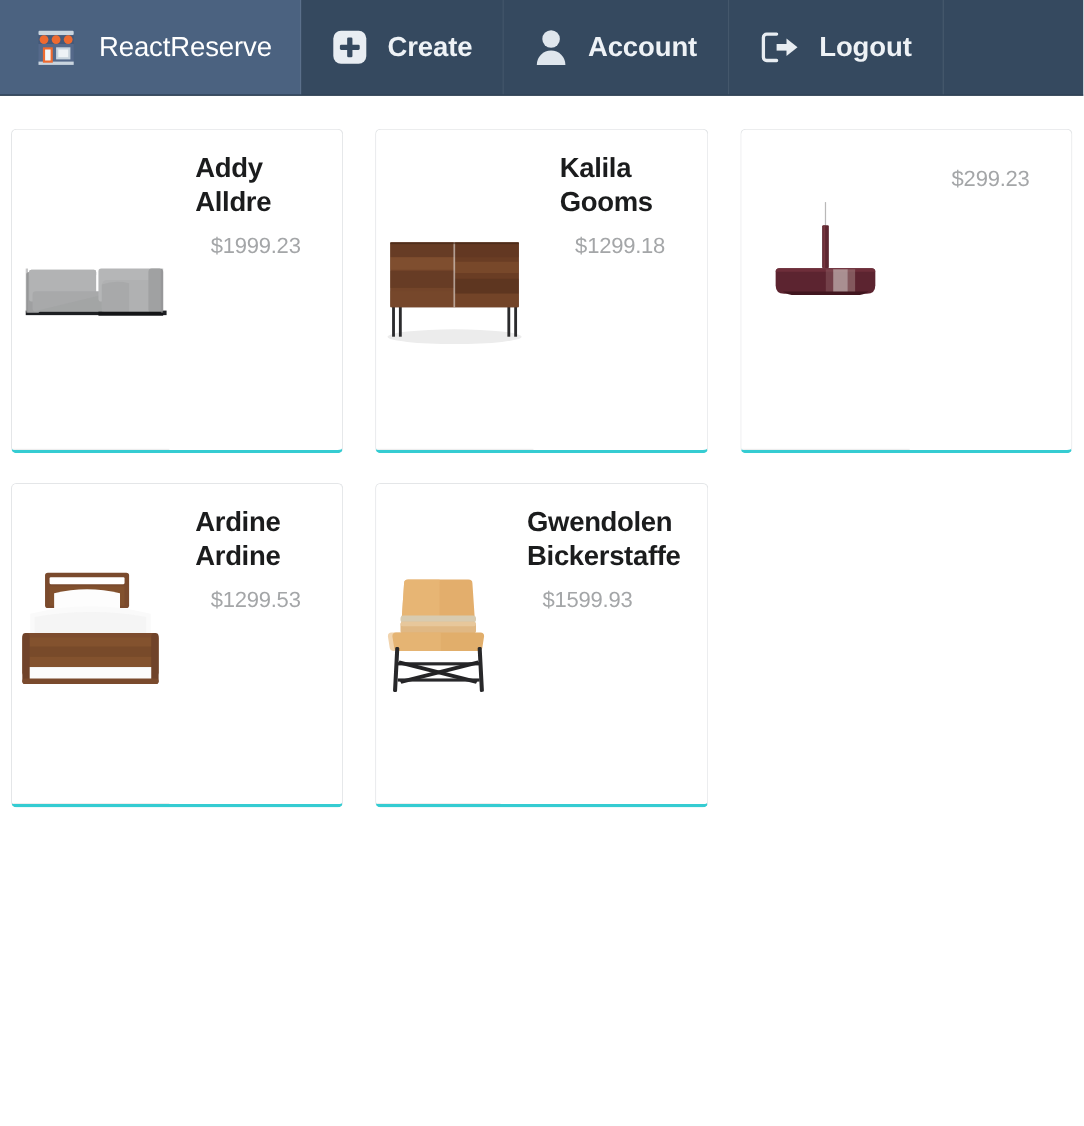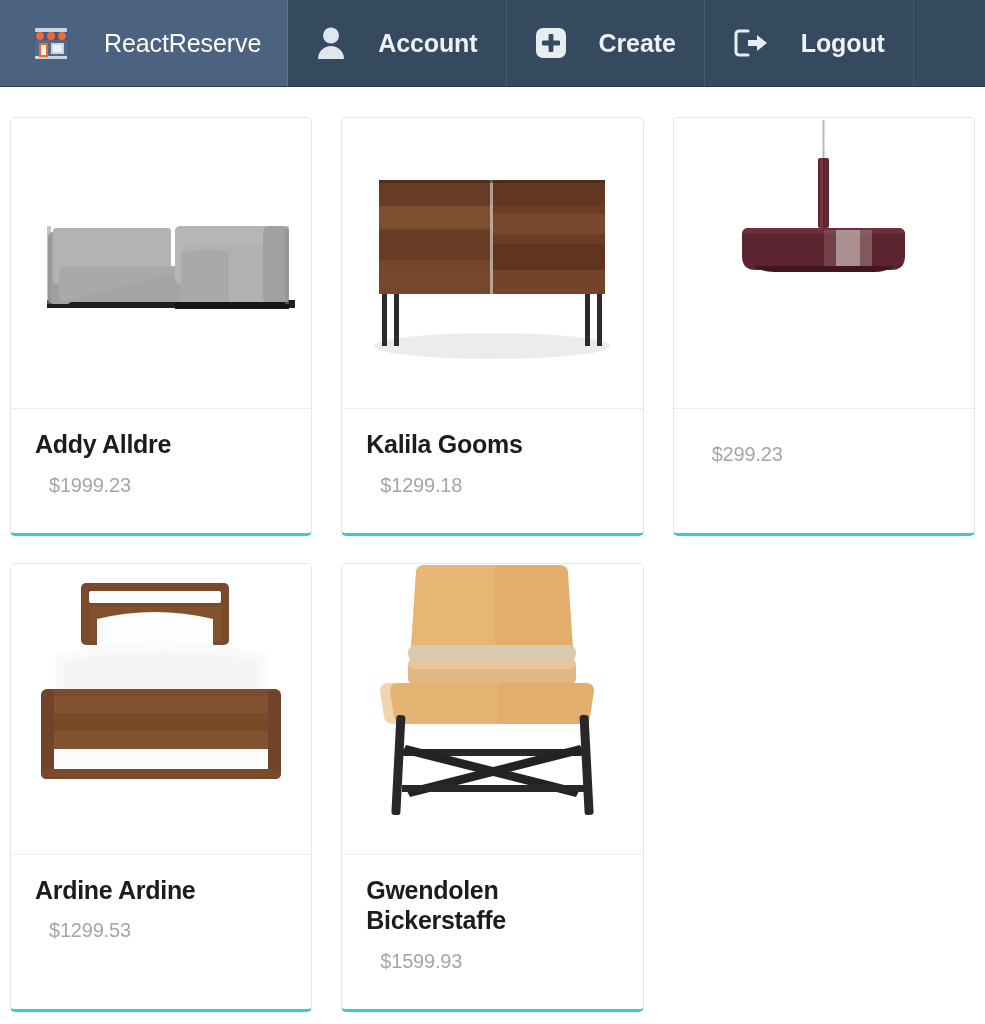--- a/index.html
+++ b/index.html
@@ -21,21 +21,21 @@
     display: flex;
     align-items: stretch;
     height: 87px;
     background: #35495f;
     border-bottom: 1px solid #2b3c4f;
     overflow: hidden;
   }
   .nav-item {
     display: flex;
     align-items: center;
-    gap: 32px;
+    gap: 18px;
     padding: 0 28px;
     color: #e8edf2;
     cursor: pointer;
     position: relative;
     background: #35495f;
     border-right: 1px solid rgba(255,255,255,0.10);
     user-select: none;
     white-space: nowrap;
   }
   .nav-item.brand {
@@ -71,21 +71,20 @@
     grid-template-columns: repeat(3, 1fr);
     column-gap: 29px;
     row-gap: 27px;
   }
   .card {
     background: #ffffff;
     border: 1px solid #e4e6e8;
     border-bottom: 3px solid #35ccd2;
     border-radius: 5px;
     display: flex;
-    flex-direction: column;
     overflow: hidden;
     cursor: pointer;
   }
   .card-image {
     height: 291px;
     border-bottom: 1px solid #ededed;
     display: flex;
     align-items: center;
     justify-content: center;
     background: #ffffff;
@@ -132,37 +131,37 @@
         <rect x="21" y="21" width="13" height="11" fill="#c9d4de"></rect>
         <rect x="23" y="23" width="9" height="7" fill="#eef2f6"></rect>
       </svg>
     </span>
     <span class="nav-label">ReactReserve</span>
   </div>
 
 
   <div class="nav-item">
     <span class="nav-icon">
-      <svg width="30" height="34" viewBox="0 0 30 34">
-        <circle cx="15" cy="9.5" r="8" fill="#dfe6ed"></circle>
-        <path d="M2 33 a13 13 0 0 1 26 0 z" fill="#dfe6ed"></path>
-      </svg>
-    </span>
-    <span class="nav-label">Account</span>
-  </div>
-
-  <div class="nav-item">
-    <span class="nav-icon">
       <svg width="32" height="32" viewBox="0 0 32 32">
         <rect x="1" y="1" width="30" height="30" rx="7" fill="#e8edf2"></rect>
         <rect x="13.6" y="7" width="4.8" height="18" rx="1.2" fill="#35495f"></rect>
         <rect x="7" y="13.6" width="18" height="4.8" rx="1.2" fill="#35495f"></rect>
       </svg>
     </span>
     <span class="nav-label">Create</span>
+  </div>
+
+  <div class="nav-item">
+    <span class="nav-icon">
+      <svg width="30" height="34" viewBox="0 0 30 34">
+        <circle cx="15" cy="9.5" r="8" fill="#dfe6ed"></circle>
+        <path d="M2 33 a13 13 0 0 1 26 0 z" fill="#dfe6ed"></path>
+      </svg>
+    </span>
+    <span class="nav-label">Account</span>
   </div>
 
   <div class="nav-item">
     <span class="nav-icon">
       <svg width="36" height="32" viewBox="0 0 36 32">
         <path d="M15 4 H6 a3 3 0 0 0 -3 3 v18 a3 3 0 0 0 3 3 h9" fill="none" stroke="#e8edf2" stroke-width="3" stroke-linecap="round" stroke-linejoin="round"></path>
         <rect x="15" y="13" width="12" height="6" fill="#e8edf2"></rect>
         <path d="M24 8 L34 16 L24 24 Z" fill="#e8edf2"></path>
       </svg>
     </span>

